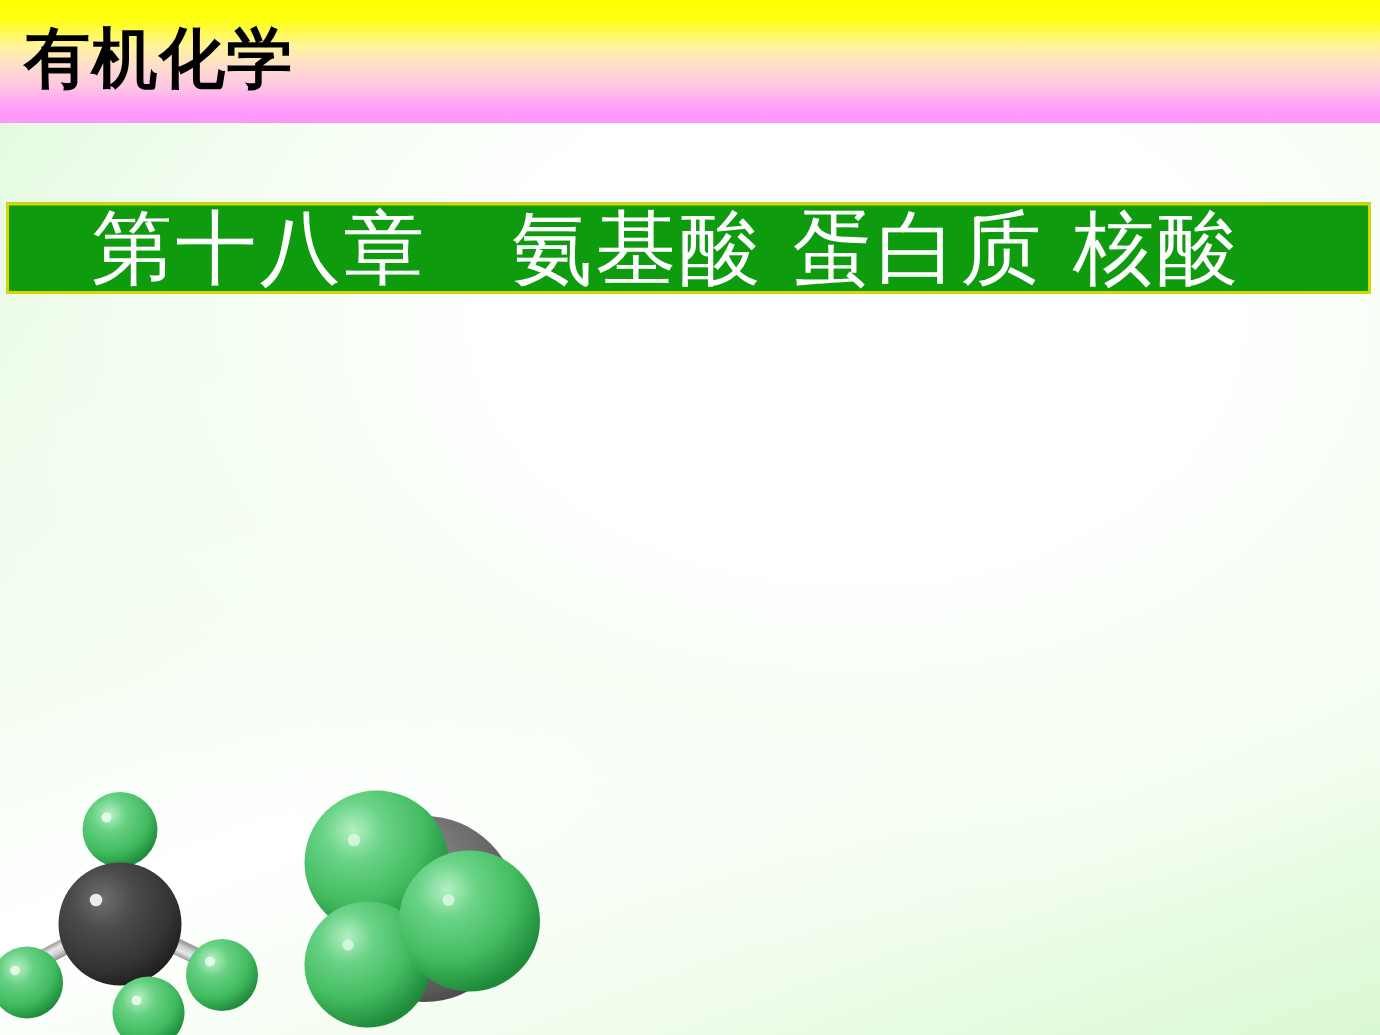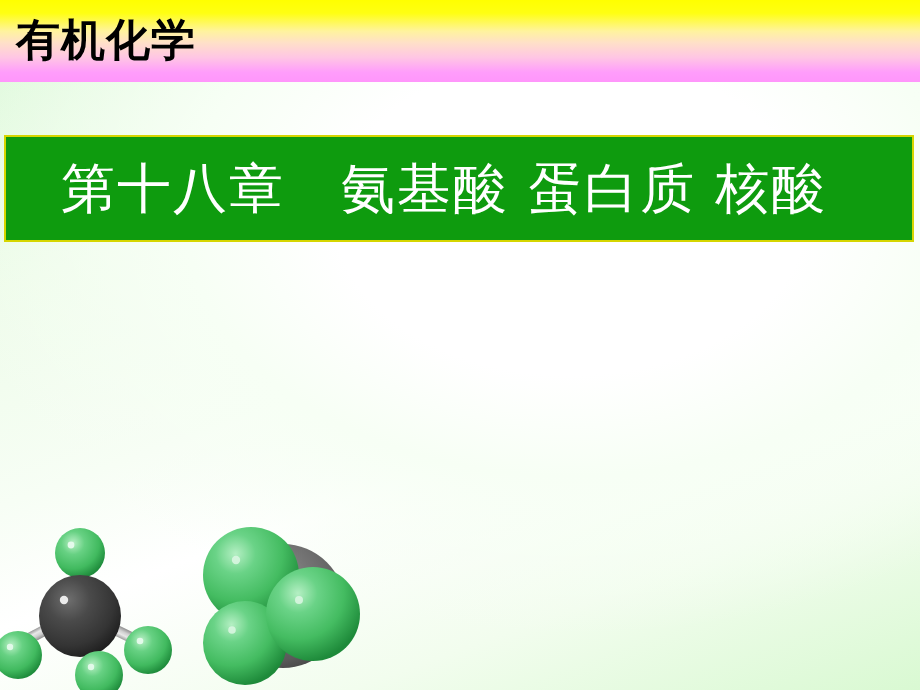--- a/index.html
+++ b/index.html
@@ -71,21 +71,21 @@
     line-height: 56px;
     white-space: nowrap;
   }
 
   
   .chapter-box {
     position: absolute;
     left: 4px;
     top: 135px;
     width: 910px;
-    height: 107px;
+    height: 61px;
     box-sizing: border-box;
     background: #0e9b0e;
     border: 2px solid #d6d600;
     display: flex;
     align-items: center;
   }
   .chapter-title {
     font-family: "DejaVu Serif", "Liberation Serif", serif;
     font-size: 54px;
     color: #ffffff;

